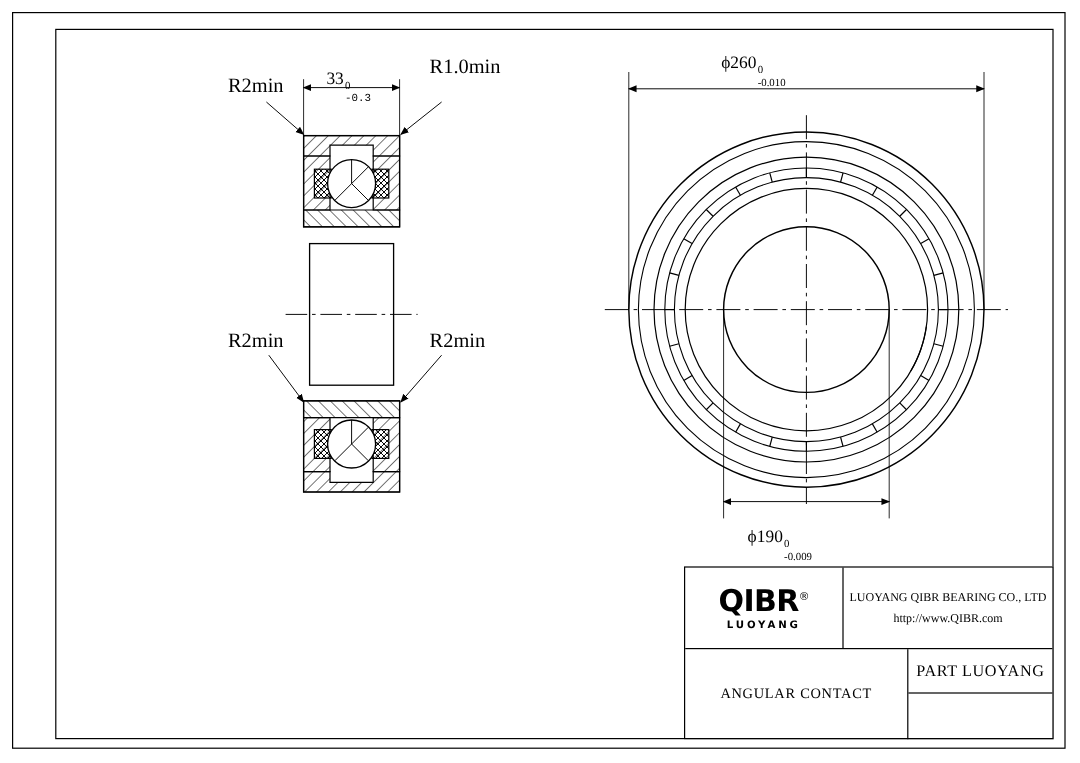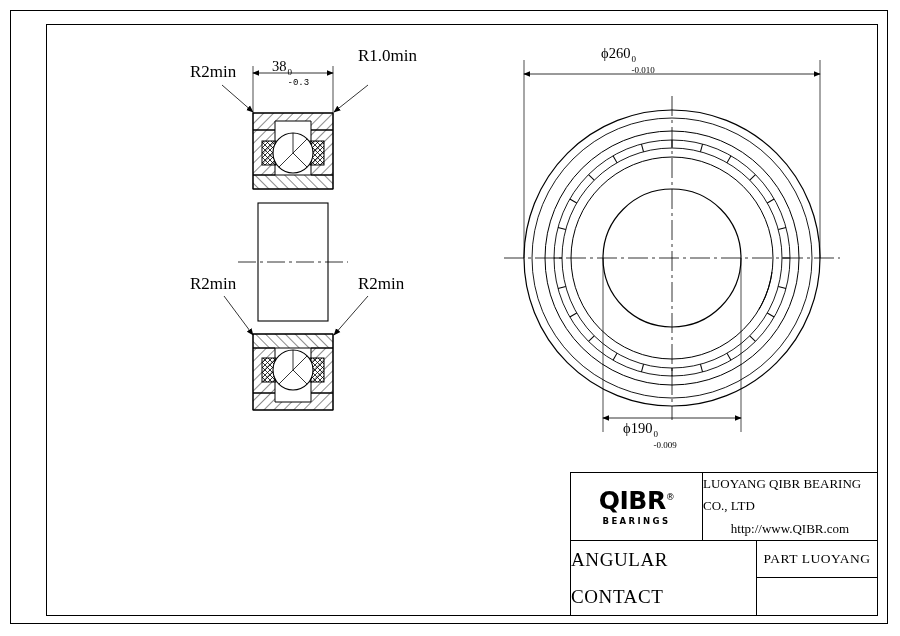--- a/index.html
+++ b/index.html
@@ -115,40 +115,40 @@
     letter-spacing: 2.4px;
     margin-top: 3px;
     font-weight: bold;
   }
   #tb-company {
     flex: 1;
     display: flex;
     flex-direction: column;
     align-items: center;
     justify-content: center;
-    font-size: 13px;
+    font-size: 10px;
     line-height: 1.7;
   }
   #tb-bottom {
     position: absolute;
     left: 0;
     top: 68px;
     width: 100%;
     height: 75px;
     display: flex;
   }
   #tb-desc {
     width: 186px;
     border-right: 1px solid #000;
     box-sizing: border-box;
     display: flex;
     flex-direction: column;
     align-items: center;
     justify-content: center;
-    font-size: 19px;
+    font-size: 12px;
     line-height: 1.9;
     letter-spacing: 0.6px;
   }
   #tb-part {
     flex: 1;
     display: flex;
     flex-direction: column;
     box-sizing: border-box;
   }
   #tb-part-label {
@@ -383,51 +383,51 @@
         <line x1="741" y1="258" x2="741" y2="432" stroke-width="0.7"></line>
         <line x1="603" y1="418" x2="741" y2="418" stroke-width="0.8" marker-start="url(#arrStart)" marker-end="url(#arrEnd)"></line>
       </g>
 
     </g>
   </svg>
 
   <div class="lbl callout" style="left:190px; top:63px;">R2min</div>
 
   <div class="lbl dim" style="left:272px; top:59px;">
-    <span>38</span><span class="toltop" style="display:inline-block; position:relative; width:22px;">
+    <span>33</span><span class="toltop" style="display:inline-block; position:relative; width:22px;">
       <span class="sup" style="position:absolute; left:1px; top:-3px;">0</span>
       <span class="sub" style="position:absolute; left:1px; top:8px;font-family:Liberation Mono, monospace;">-0.3</span>
     </span>
   </div>
 
   <div class="lbl callout" style="left:358px; top:47px;">R1.0min</div>
 
   <div class="lbl callout" style="left:190px; top:275px;">R2min</div>
 
   <div class="lbl callout" style="left:358px; top:275px;">R2min</div>
 
   <div class="lbl dim" style="left:601px; top:46px;">
     <span>ϕ</span><span>260</span><span style="display:inline-block; position:relative; width:30px;">
       <span class="sup" style="position:absolute; left:1px; top:-3px;">0</span>
       <span class="sub" style="position:absolute; left:1px; top:8px;">-0.010</span>
     </span>
   </div>
 
-  <div class="lbl dim" style="left:623px; top:421px;">
+  <div class="lbl dim" style="left:623px; top:441px;">
     <span>ϕ</span><span>190</span><span style="display:inline-block; position:relative; width:30px;">
       <span class="sup" style="position:absolute; left:1px; top:-3px;">0</span>
       <span class="sub" style="position:absolute; left:1px; top:8px;">-0.009</span>
     </span>
   </div>
 
   <div id="titleblock">
     <div id="tb-top">
       <div id="tb-logo">
         <div class="logo-main"><span>QIBR</span><span class="logo-reg">®</span></div>
-        <div class="logo-sub">BEARINGS</div>
+        <div class="logo-sub">LUOYANG</div>
       </div>
       <div id="tb-company">
         <div>LUOYANG QIBR BEARING CO., LTD</div>
         <div>http://www.QIBR.com</div>
       </div>
     </div>
     <div id="tb-bottom">
       <div id="tb-desc">
         <div>ANGULAR CONTACT</div>
       </div>

